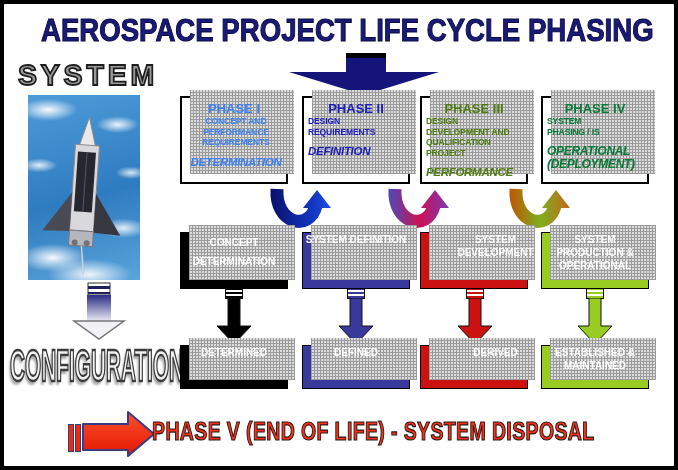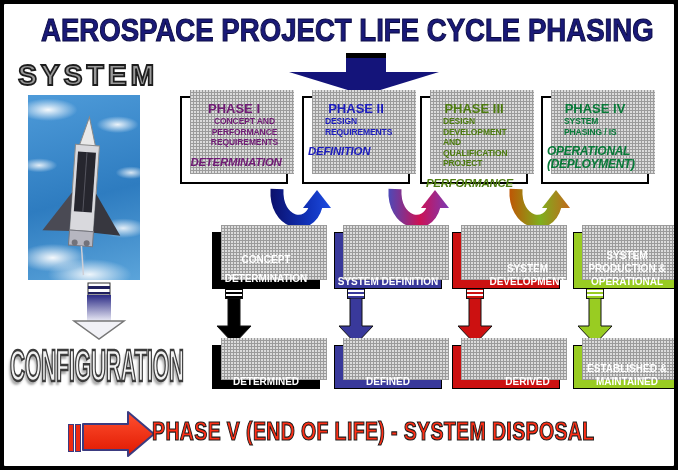--- a/index.html
+++ b/index.html
@@ -35,29 +35,29 @@
   .hatch{z-index:1;}
   .hatch::before{content:"";position:absolute;left:8px;top:-8px;width:100%;height:100%;z-index:-1;
     background:
       repeating-linear-gradient(0deg,#9b9b9b 0 1px,transparent 1px 3px),
       repeating-linear-gradient(90deg,#9b9b9b 0 1px,#dcdcdc 1px 3px);}
 
   
   .pbox{top:92px;width:108px;height:88px;background:#fff;border:2px solid #000;box-sizing:border-box;}
   .col1{left:176px;} .col2{left:298px;} .col3{left:416px;} .col4{left:537px;}
   .pbox-title{text-align:center;font-size:13px;font-weight:bold;padding-top:3px;line-height:15px;}
-  .pbox-line{font-size:8.5px;font-weight:bold;line-height:10.5px;padding-left:21px;letter-spacing:-.1px;}
+  .pbox-line{font-size:8.5px;font-weight:bold;line-height:10.5px;padding-left:4px;letter-spacing:-.1px;}
   .pbox-key{font-size:11.5px;font-weight:bold;font-style:italic;line-height:13px;
     padding-left:4px;margin-top:8px;letter-spacing:-.3px;}
-  .c-p1{color:#701a75;text-align:center;} .c-p2{color:#1c1cbe;} .c-p3{color:#4d7c0f;} .c-p4{color:#077a38;}
+  .c-p1{color:#3b82f6;text-align:center;} .c-p2{color:#1c1cbe;} .c-p3{color:#4d7c0f;} .c-p4{color:#077a38;}
 
   
   .mbox{width:108px;box-sizing:border-box;border:1px solid #000;color:#fff;font-weight:bold;
-    font-size:10px;display:flex;align-items:flex-end;justify-content:center;text-align:center;
-    line-height:13px;margin-left:32px;}
+    font-size:10px;display:flex;align-items:flex-start;justify-content:center;text-align:center;
+    line-height:13px;}
   .prow{top:228px;height:57px;}
   .srow{top:341px;height:44px;}
   .bg-black{background:#000000;line-height:19px;}
   .bg-blue{background:#39399b;}
   .bg-red{background:#cc1111;padding-left:43px;}
   .bg-green{background:#99cc22;}
   .srow.bg-black{line-height:13px;}
 
   
   .stripe{top:283px;width:18px;height:12px;border:1px solid #111;box-sizing:border-box;}

